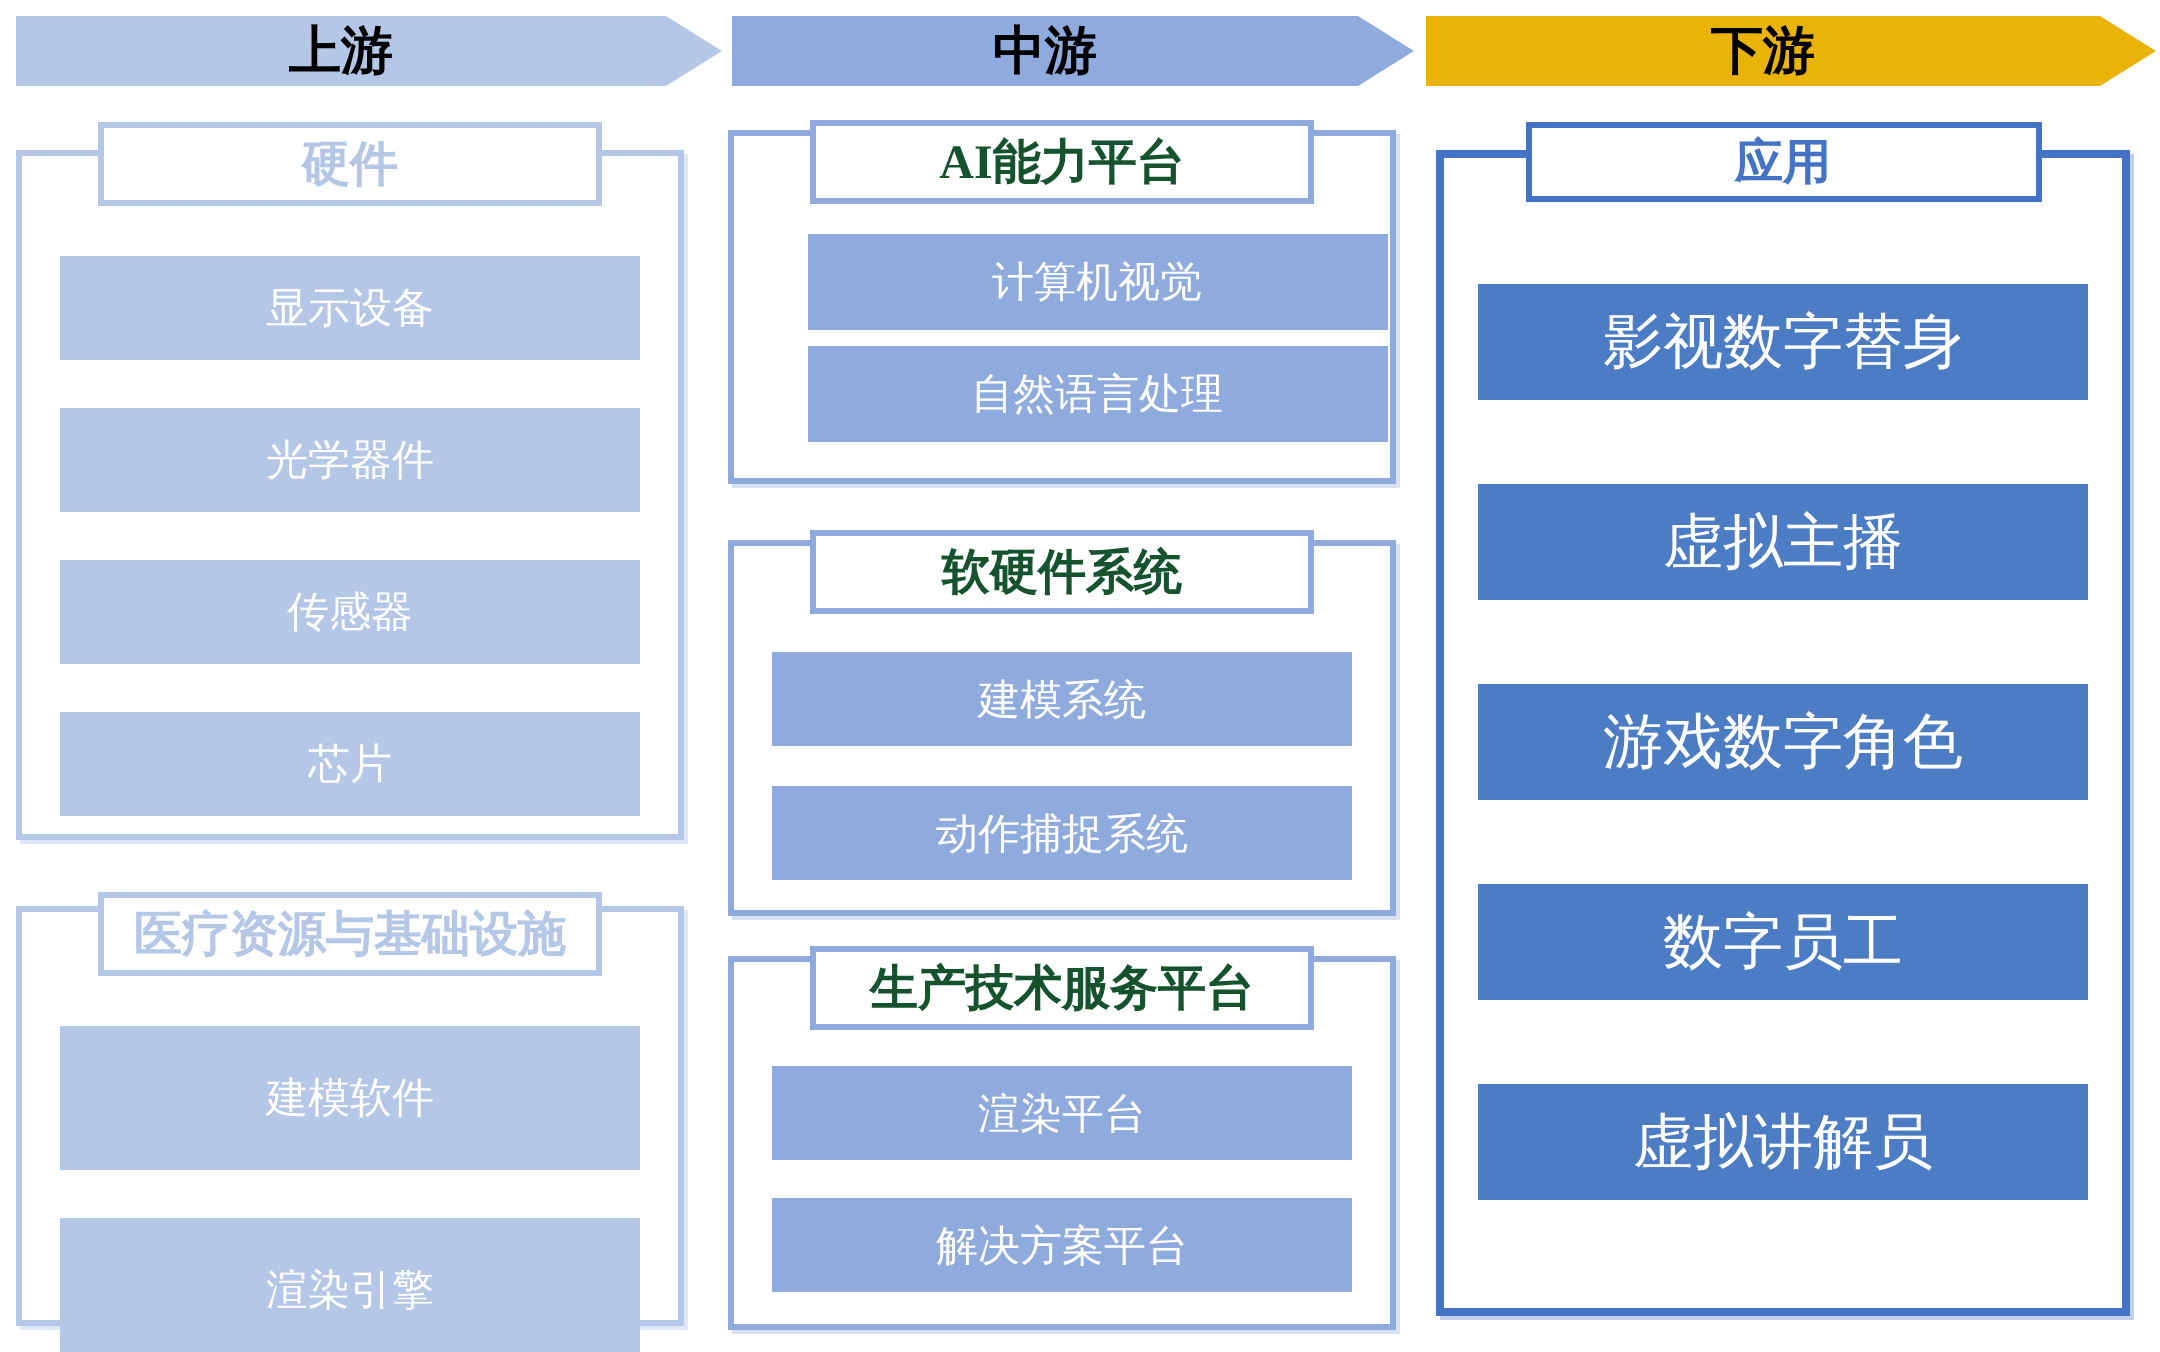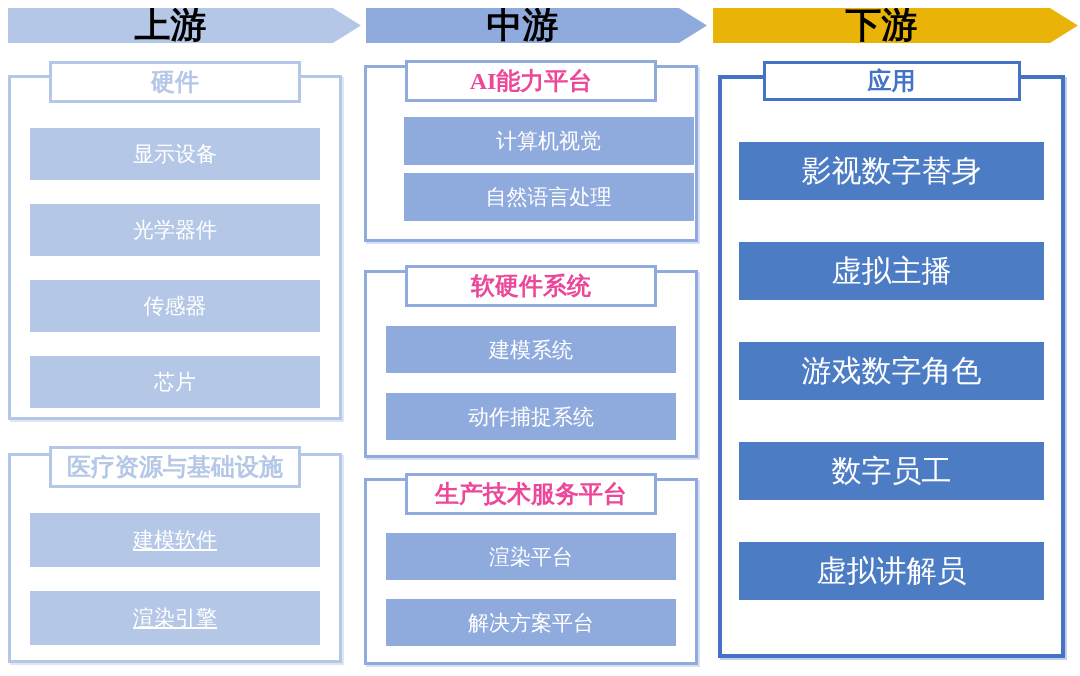--- a/index.html
+++ b/index.html
@@ -6,61 +6,61 @@
   html,body { background:#ffffff; }
   .canvas {
     position:relative; width:1080px; height:676px; background:#ffffff;
     font-family:"Liberation Serif","DejaVu Serif",serif; overflow:hidden;
   }
 
   
   .arrow {
     position:absolute; top:8px; height:35px;
     display:flex; align-items:center; justify-content:center;
-    font-size:36px; font-weight:bold; color:#000;
+    font-size:26px; font-weight:bold; color:#000;
     clip-path:polygon(0 0, calc(100% - 28px) 0, 100% 50%, calc(100% - 28px) 100%, 0 100%);
     padding-right:28px;
   }
   .a1 { left:8px;   width:353px; background:#B4C7E7; }
   .a2 { left:366px; width:341px; background:#8FAADC; }
   .a3 { left:713px; width:365px; background:#eab308; color:#000; }
 
   
   .group { position:absolute; background:#fff; border:3px solid; }
   .light { border-color:#B4C7E7; box-shadow:2px 2px 0 0 rgba(180,199,231,.45); }
   .mid   { border-color:#8FAADC; box-shadow:2px 2px 0 0 rgba(143,170,220,.35); }
   .dark  { border-color:#4472C4; border-width:4px; box-shadow:2px 2px 0 0 rgba(143,170,220,.55); }
 
   .ghead {
     position:absolute; left:50%; transform:translateX(-50%);
     background:#fff; border:3px solid; height:42px; width:252px;
     display:flex; align-items:center; justify-content:center;
     font-size:24px; font-weight:bold; white-space:nowrap; z-index:2;
   }
   .light .ghead { border-color:#B4C7E7; color:#B4C7E7; }
-  .mid   .ghead { border-color:#8FAADC; color:#ec4899; }
+  .mid   .ghead { border-color:#8FAADC; color:#14532d; }
   .dark  .ghead { border-color:#4472C4; color:#4472C4; height:40px; width:258px; }
 
   .items { display:flex; flex-direction:column; align-items:center; }
   .item {
     display:flex; align-items:center; justify-content:center;
     color:#fff; font-size:21px; width:290px; flex:0 0 auto;
   }
   .light .item { background:#B4C7E7; }
   .mid   .item { background:#8FAADC; }
   .dark  .item { background:#4C7CC4; width:305px; font-size:30px; }
 
   
   .g1 { left:8px;  top:75px;  width:334px; height:345px; }
   .g1 .ghead { top:-17px; }
   .g1 .items { padding-top:50px; gap:24px; } .g1 .item { height:52px; }
 
   .g2 { left:8px;  top:453px; width:334px; height:210px; }
   .g2 .ghead { top:-10px; }
-  .g2 .items { padding-top:57px; gap:24px; } .g2 .item { height:54px;text-decoration:underline; }
+  .g2 .items { padding-top:57px; gap:24px; } .g2 .item { height:72px; }
 
   .g3 { left:364px; top:65px;  width:334px; height:177px; }
   .g3 .ghead { top:-8px; }
   .g3 .items { padding-top:49px; gap:8px;padding-left:35px; } .g3 .item { height:48px; }
 
   .g4 { left:364px; top:270px; width:334px; height:188px; }
   .g4 .ghead { top:-8px; }
   .g4 .items { padding-top:53px; gap:20px; } .g4 .item { height:47px; }
 
   .g5 { left:364px; top:478px; width:334px; height:187px; }

